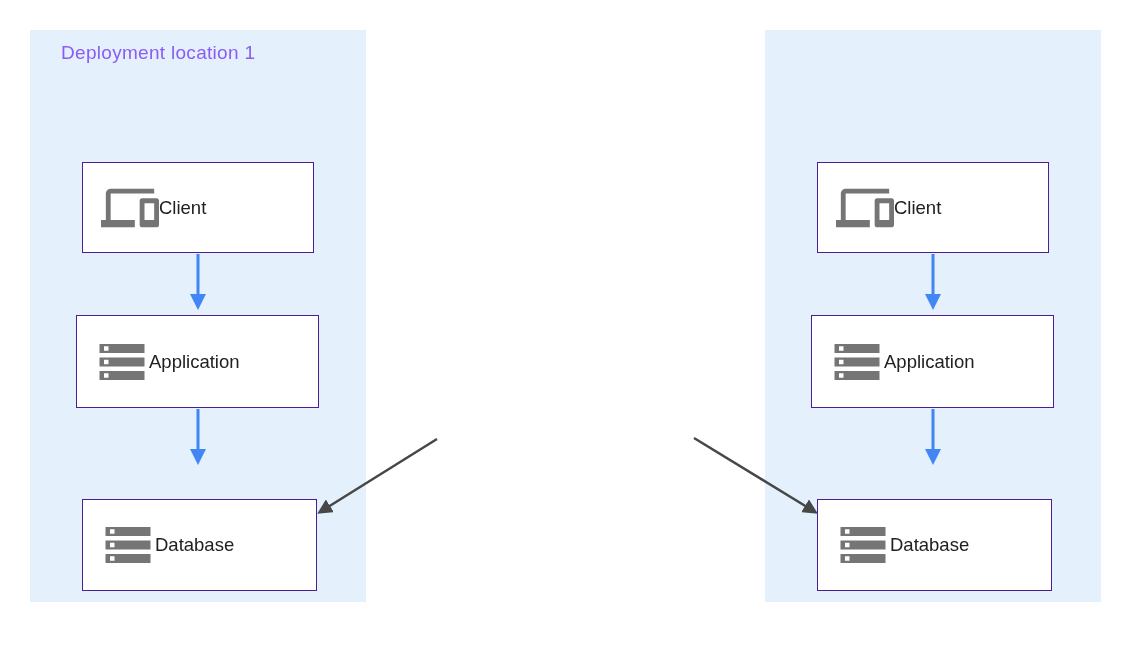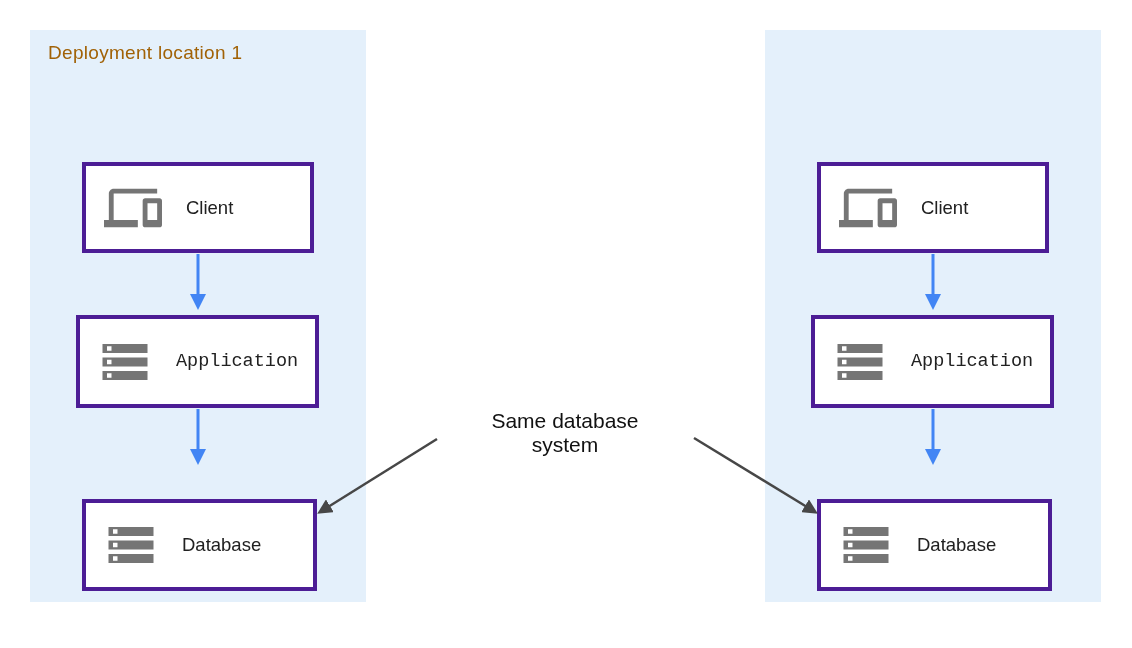--- a/index.html
+++ b/index.html
@@ -15,38 +15,37 @@
     position: absolute;
     top: 30px;
     width: 336px;
     height: 572px;
     background: #e4f0fb;
   }
   .loc1 { left: 30px; }
   .loc2 { left: 765px; }
   .location-title {
     position: absolute;
-    left: 18px;
+    left: 31px;
     top: 12px;
     font-size: 19px;
     letter-spacing: 0.3px;
-    color: #a16207;
+    color: #8b5cf6;
   }
   .node {
     position: absolute;
     display: flex;
     align-items: center;
     background: #ffffff;
-    border: 4px solid #4c1d95;
+    border: 1px solid #4c1d95;
     box-sizing: border-box;
     padding-left: 18px;
-    gap: 24px;
   }
   .node-client { left: 52px; top: 132px; width: 232px; height: 91px; }
-  .node-app    { left: 46px; top: 285px; width: 243px; height: 93px; font-family: Liberation Mono, monospace; }
+  .node-app    { left: 46px; top: 285px; width: 243px; height: 93px; }
   .node-db     { left: 52px; top: 440px; width: 235px; height: 92px; margin-top: 29px; }
   .node-label {
     font-size: 18.5px;
     color: #212121;
     white-space: nowrap;
   }
   .icon { flex: 0 0 auto; line-height: 0; }
   .icon svg { display: block; fill: #757575; }
   .annotation {
     position: absolute;
@@ -125,22 +124,20 @@
     <div class="node node-db">
       <span class="icon">
         <svg width="54" height="54" viewBox="0 0 24 24" aria-hidden="true">
           <path d="M2 20h20v-4H2v4zm2-3h2v2H4v-2zM2 4v4h20V4H2zm4 3H4V5h2v2zm-4 7h20v-4H2v4zm2-3h2v2H4v-2z"></path>
         </svg>
       </span>
       <span class="node-label">Database</span>
     </div>
   </section>
 
-  <div class="annotation">Same database
-system</div>
 
   <svg class="overlay" width="1132" height="648" viewBox="0 0 1132 648">
     <defs>
       <marker id="blueHead" viewBox="0 0 10 10" refX="1.5" refY="5" markerWidth="5.5" markerHeight="5.5" orient="auto">
         <path d="M0 0 L10 5 L0 10 z" fill="#4285f4"></path>
       </marker>
       <marker id="darkHead" viewBox="0 0 10 10" refX="1.5" refY="5" markerWidth="6" markerHeight="6" orient="auto">
         <path d="M0 0 L10 5 L0 10 z" fill="#474747"></path>
       </marker>
     </defs>

